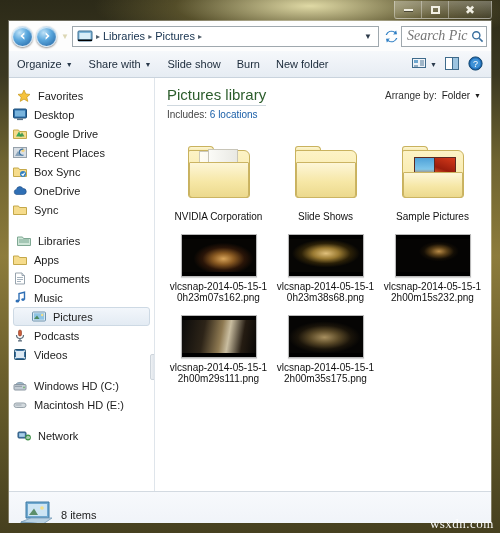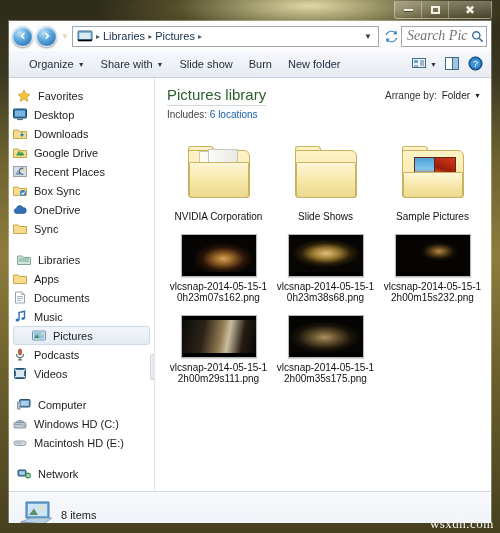--- a/index.html
+++ b/index.html
@@ -136,21 +136,21 @@
     width: 10px;
   }
   #search-icon { width: 18px; display:flex; align-items:center; justify-content:center; cursor: default; }
 
   
   #toolbar {
     height: 27px;
     background: linear-gradient(180deg, #f6f8fb 0%, #eef2f7 50%, #e6ecf3 100%);
     border-bottom: 1px solid #c9d3dd;
     display: flex; align-items: center;
-    padding-left: 12px;
+    padding-left: 0;
     font-size: 11px;
     color: #1b2a3a;
   }
   .tb-item {
     padding: 3px 8px;
     display: flex; align-items: center; gap: 4px;
     cursor: default;
     white-space: nowrap;
   }
   .tb-caret { font-size: 7px; color: #2a3a4c; }
@@ -498,29 +498,20 @@
             <span class="nav-ico">
               <svg width="14" height="13" viewBox="0 0 14 13" aria-hidden="true">
                 <rect x="0.5" y="1" width="13" height="9" rx="1" fill="#2f6fa8" stroke="#1b4c77"></rect>
                 <rect x="2" y="2.5" width="10" height="6" fill="#79b4dd"></rect>
                 <rect x="4" y="10.5" width="6" height="1.6" fill="#5a7287"></rect>
               </svg>
             </span>
             <span>Desktop</span>
           </div>
 
-          <div class="nav-item child">
-            <span class="nav-ico">
-              <svg width="14" height="13" viewBox="0 0 14 13" aria-hidden="true">
-                <path d="M0.5 3 L0.5 11.5 L13.5 11.5 L13.5 4.5 L6.5 4.5 L5.5 3 Z" fill="#f6dc8c" stroke="#c4a84a"></path>
-                <path d="M9 5.5 L9 8.5 M7.6 7.4 L9 9 L10.4 7.4" stroke="#2f7fc4" stroke-width="1.4" fill="none"></path>
-              </svg>
-            </span>
-            <span>Downloads</span>
-          </div>
 
           <div class="nav-item child">
             <span class="nav-ico">
               <svg width="14" height="13" viewBox="0 0 14 13" aria-hidden="true">
                 <path d="M0.5 3 L0.5 11.5 L13.5 11.5 L13.5 4.5 L6.5 4.5 L5.5 3 Z" fill="#f6dc8c" stroke="#c4a84a"></path>
                 <path d="M3 9.5 L6 4.5 L9 9.5 Z" fill="#3aa757"></path>
                 <path d="M6.5 9.5 L9 5.2 L11.5 9.5 Z" fill="#2f8f4a" opacity="0.85"></path>
               </svg>
             </span>
             <span>Google Drive</span>
@@ -647,30 +638,20 @@
                 <rect x="10.7" y="9" width="1.5" height="1.5" fill="#cfe0ec"></rect>
               </svg>
             </span>
             <span>Videos</span>
           </div>
         </div>
 
         <div class="nav-gap"></div>
 
         <div class="nav-group">
-          <div class="nav-item">
-            <span class="nav-ico">
-              <svg width="14" height="13" viewBox="0 0 14 13" aria-hidden="true">
-                <rect x="2.5" y="1.5" width="10.5" height="7.5" rx="1" fill="#4a7fae" stroke="#28557a"></rect>
-                <rect x="3.8" y="2.8" width="8" height="5" fill="#a9cfe8"></rect>
-                <rect x="0.5" y="4" width="2.5" height="7" fill="#b9c4cd" stroke="#8b97a2"></rect>
-              </svg>
-            </span>
-            <span>Computer</span>
-          </div>
 
           <div class="nav-item child">
             <span class="nav-ico">
               <svg width="14" height="13" viewBox="0 0 14 13" aria-hidden="true">
                 <rect x="1" y="5.5" width="12" height="5.5" rx="1" fill="#c3ccd4" stroke="#8b97a2"></rect>
                 <rect x="2" y="6.8" width="7" height="1" fill="#8b97a2"></rect>
                 <circle cx="11" cy="8.4" r="0.9" fill="#6fb36f"></circle>
                 <path d="M3 5 a4.5 3 0 0 1 8 0" fill="#9fb7c9" stroke="#6d8597" stroke-width="0.6"></path>
               </svg>
             </span>

